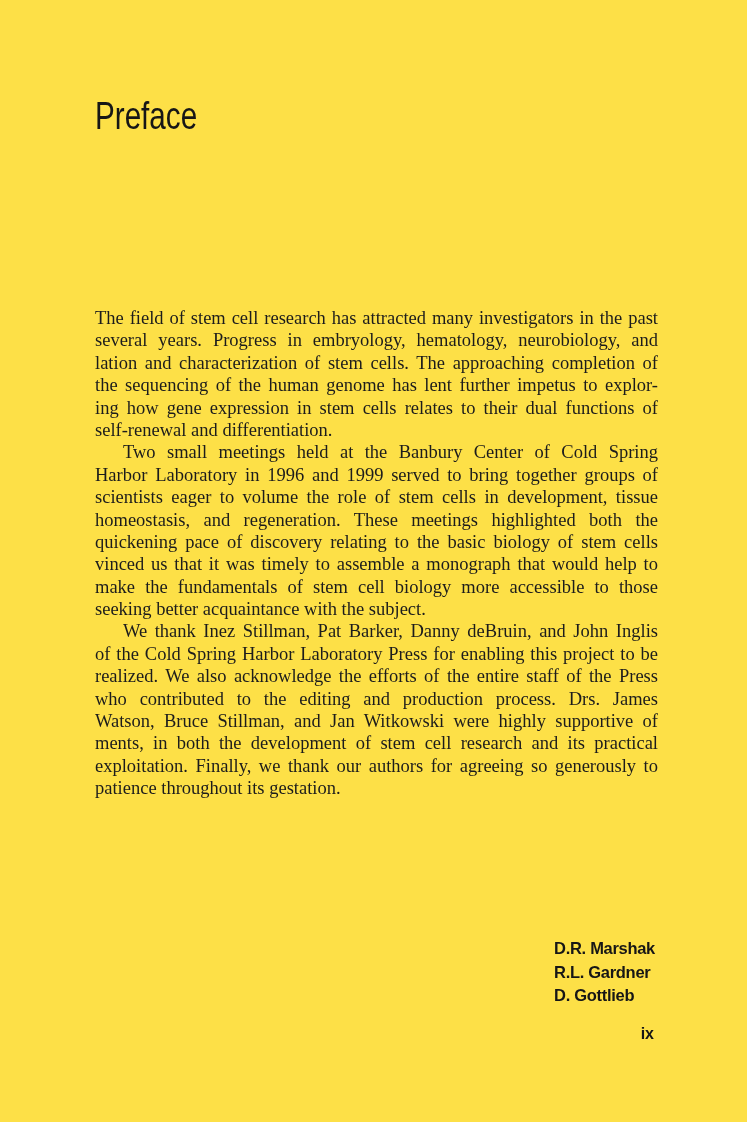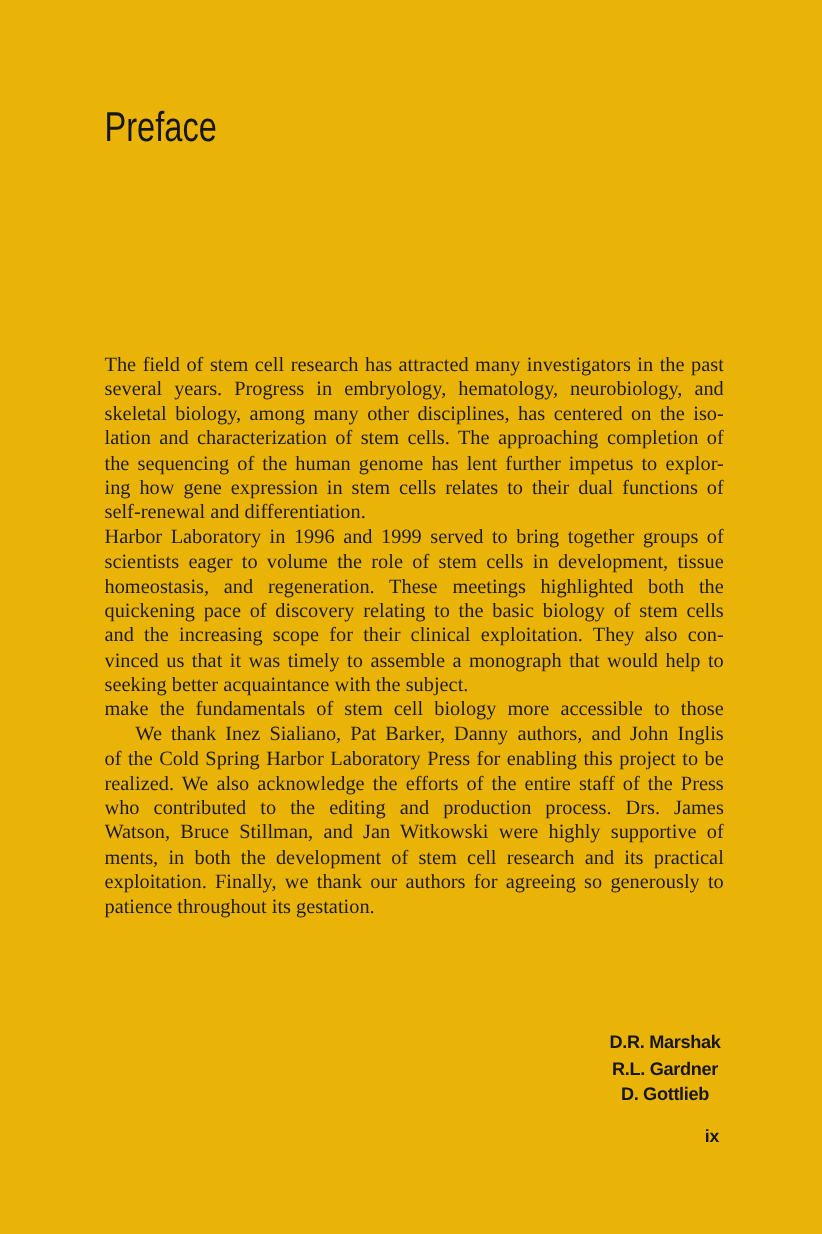--- a/index.html
+++ b/index.html
@@ -4,21 +4,21 @@
 <style>
   html, body {
     margin: 0;
     padding: 0;
     background: #e9e9e9;
   }
   .page {
     position: relative;
     width: 747px;
     height: 1122px;
-    background: #eab308;
+    background: #fde047;
     margin: 0 auto;
     overflow: hidden;
     color: #1a1a1a;
   }
   .title {
     position: absolute;
     left: 95px;
     top: 95px;
     margin: 0;
     font-family: "Liberation Sans", "DejaVu Sans", sans-serif;
@@ -31,41 +31,40 @@
     white-space: nowrap;
   }
   .body-text {
     position: absolute;
     left: 95px;
     top: 307px;
     width: 563px;
     font-family: "Liberation Serif", "DejaVu Serif", serif;
     font-size: 18.5px;
     color: #1c1c1c;
-    margin-top: 14px;
   }
   .paragraph { margin: 0; }
   .line {
     height: 22.4px;
     line-height: 22.4px;
     text-align: justify;
     text-align-last: justify;
     overflow: hidden;
   }
   .line.last {
     text-align-last: left;
   }
   .line.first-indent {
     padding-left: 28px;
   }
   .signatures {
     position: absolute;
     right: 92px;
     top: 937px;
-    text-align: center;
+    text-align: left;
     font-family: "Liberation Sans", "DejaVu Sans", sans-serif;
     font-weight: 700;
     font-size: 16.5px;
     line-height: 23.5px;
     letter-spacing: -0.3px;
     color: #161616;
   }
   .folio {
     position: absolute;
     right: 93px;
@@ -81,38 +80,37 @@
 <body>
 
 <div class="page">
 
   <h1 class="title">Preface</h1>
 
   <div class="body-text">
       <div class="paragraph">
         <div class="line">The field of stem cell research has attracted many investigators in the past</div>
         <div class="line">several years. Progress in embryology, hematology, neurobiology, and</div>
-        <div class="line">skeletal biology, among many other disciplines, has centered on the iso-</div>
         <div class="line">lation and characterization of stem cells. The approaching completion of</div>
         <div class="line">the sequencing of the human genome has lent further impetus to explor-</div>
         <div class="line">ing how gene expression in stem cells relates to their dual functions of</div>
         <div class="line last">self-renewal and differentiation.</div>
       </div>
       <div class="paragraph">
+        <div class="line first-indent">Two small meetings held at the Banbury Center of Cold Spring</div>
         <div class="line">Harbor Laboratory in 1996 and 1999 served to bring together groups of</div>
         <div class="line">scientists eager to volume the role of stem cells in development, tissue</div>
         <div class="line">homeostasis, and regeneration. These meetings highlighted both the</div>
         <div class="line">quickening pace of discovery relating to the basic biology of stem cells</div>
-        <div class="line">and the increasing scope for their clinical exploitation. They also con-</div>
         <div class="line">vinced us that it was timely to assemble a monograph that would help to</div>
+        <div class="line">make the fundamentals of stem cell biology more accessible to those</div>
         <div class="line last">seeking better acquaintance with the subject.</div>
-        <div class="line">make the fundamentals of stem cell biology more accessible to those</div>
       </div>
       <div class="paragraph">
-        <div class="line first-indent">We thank Inez Sialiano, Pat Barker, Danny authors, and John Inglis</div>
+        <div class="line first-indent">We thank Inez Stillman, Pat Barker, Danny deBruin, and John Inglis</div>
         <div class="line">of the Cold Spring Harbor Laboratory Press for enabling this project to be</div>
         <div class="line">realized. We also acknowledge the efforts of the entire staff of the Press</div>
         <div class="line">who contributed to the editing and production process. Drs. James</div>
         <div class="line">Watson, Bruce Stillman, and Jan Witkowski were highly supportive of</div>
         <div class="line">ments, in both the development of stem cell research and its practical</div>
         <div class="line">exploitation. Finally, we thank our authors for agreeing so generously to</div>
         <div class="line last">patience throughout its gestation.</div>
       </div>
     </div>
 

